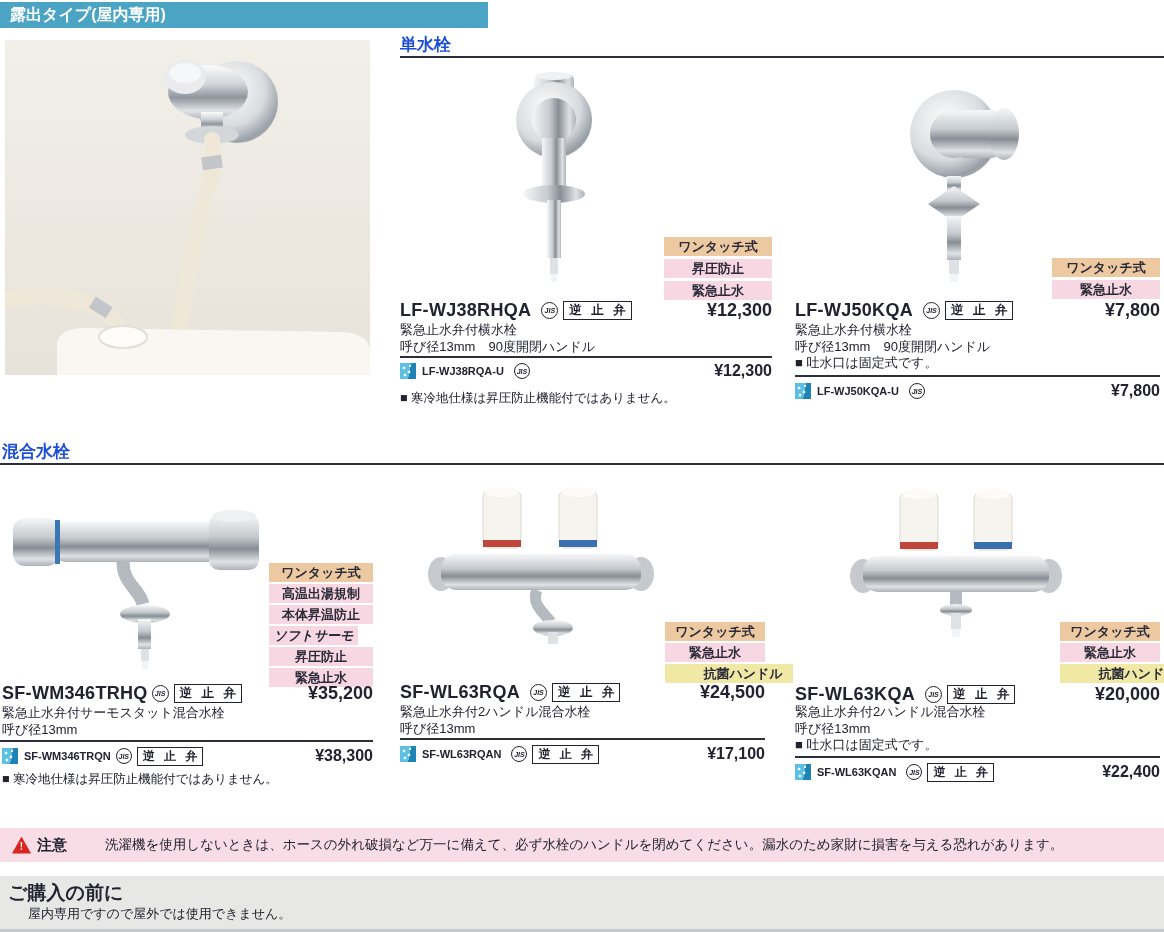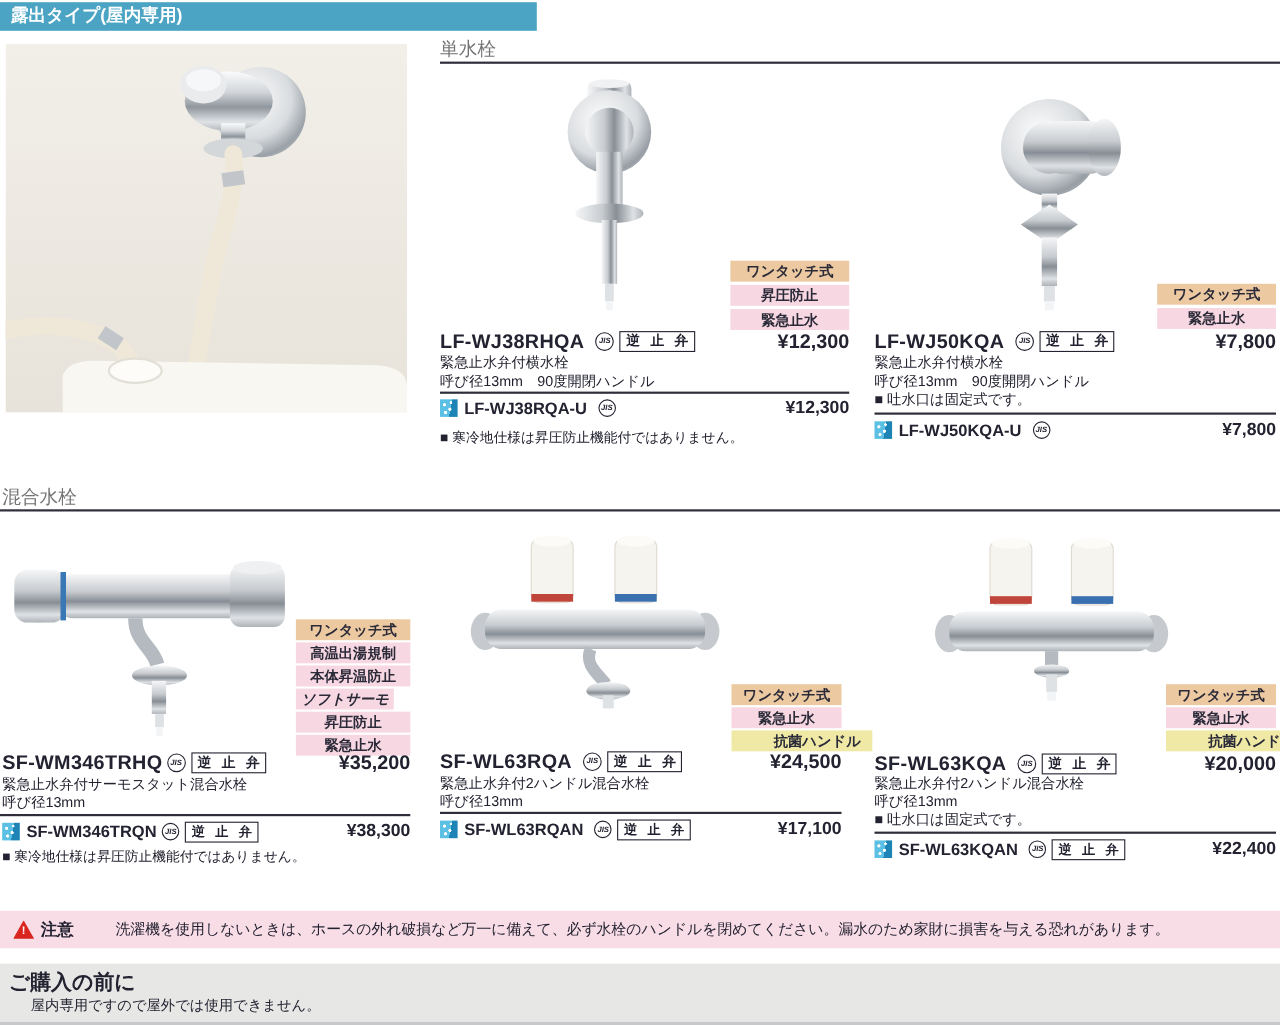--- a/index.html
+++ b/index.html
@@ -4,21 +4,21 @@
 <style>
   html,body{margin:0;padding:0;background:#fff;}
   .page{position:relative;width:1164px;height:932px;background:#ffffff;
         font-family:"Liberation Sans","DejaVu Sans",sans-serif;color:#222230;overflow:hidden;}
 
   
   .header-bar{position:absolute;left:0;top:2px;width:488px;height:26px;background:#4ba4c3;
               color:#fff;font-weight:bold;font-size:16px;line-height:26px;padding-left:10px;box-sizing:border-box;}
 
   
-  .section-title{position:absolute;font-size:17px;font-weight:normal;color:#737373;}
+  .section-title{position:absolute;font-size:17px;font-weight:bold;color:#1d4ed8;}
   .rule{position:absolute;height:2px;background:#2e2e3a;}
   .divider{position:absolute;height:1.5px;background:#2e2e3a;}
 
   
   .photo{position:absolute;left:5px;top:40px;width:365px;height:335px;}
 
   
   .tag{position:absolute;height:19px;line-height:19px;text-align:center;font-size:13px;
        font-weight:bold;color:#2a2a38;}
   .tag-orange{background:#ecc9a0;}
@@ -32,21 +32,21 @@
        font-weight:bold;font-style:italic;display:flex;align-items:center;justify-content:center;
        flex:none;box-sizing:border-box;margin-left:10px;}
   .valve{border:1.6px solid #222230;font-size:12.5px;font-weight:bold;letter-spacing:3px;
          padding:0 2px 0 5px;height:17px;line-height:17px;margin-left:5px;white-space:nowrap;}
   .price{margin-left:auto;font-size:18px;font-weight:bold;white-space:nowrap;}
 
   .desc{position:absolute;font-size:13px;line-height:16.5px;white-space:pre;}
 
   
   .sub-row{position:absolute;display:flex;align-items:center;height:20px;}
-  .sub-model{font-size:15px;font-weight:bold;margin-left:6px;white-space:nowrap;}
+  .sub-model{font-size:11px;font-weight:bold;margin-left:6px;white-space:nowrap;}
   .sub-row .jis{width:16px;height:16px;}
   .sub-row .price{font-size:16px;}
   .cold-icon{width:16px;height:16px;flex:none;
      background-image:
        radial-gradient(circle at 4px 5px,#fff 1.2px,transparent 1.7px),
        radial-gradient(circle at 9px 9px,#fff 1.2px,transparent 1.7px),
        radial-gradient(circle at 5px 12px,#fff 1.2px,transparent 1.7px),
        radial-gradient(circle at 10px 3px,#fff 1px,transparent 1.4px),
        linear-gradient(100deg,#5cc0e4 58%,#1d84b5 58%);}
   .note{position:absolute;font-size:12.5px;color:#222230;}

